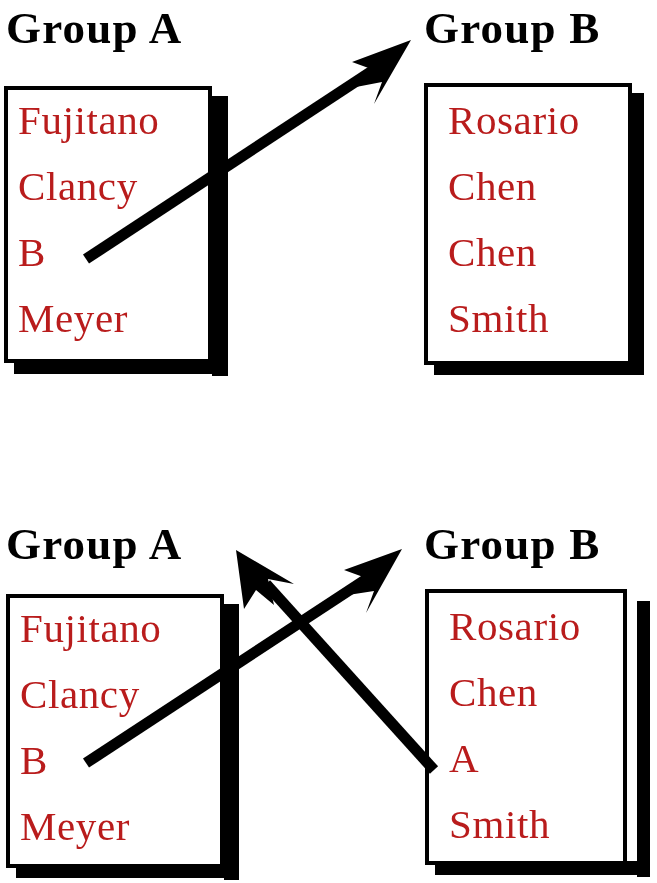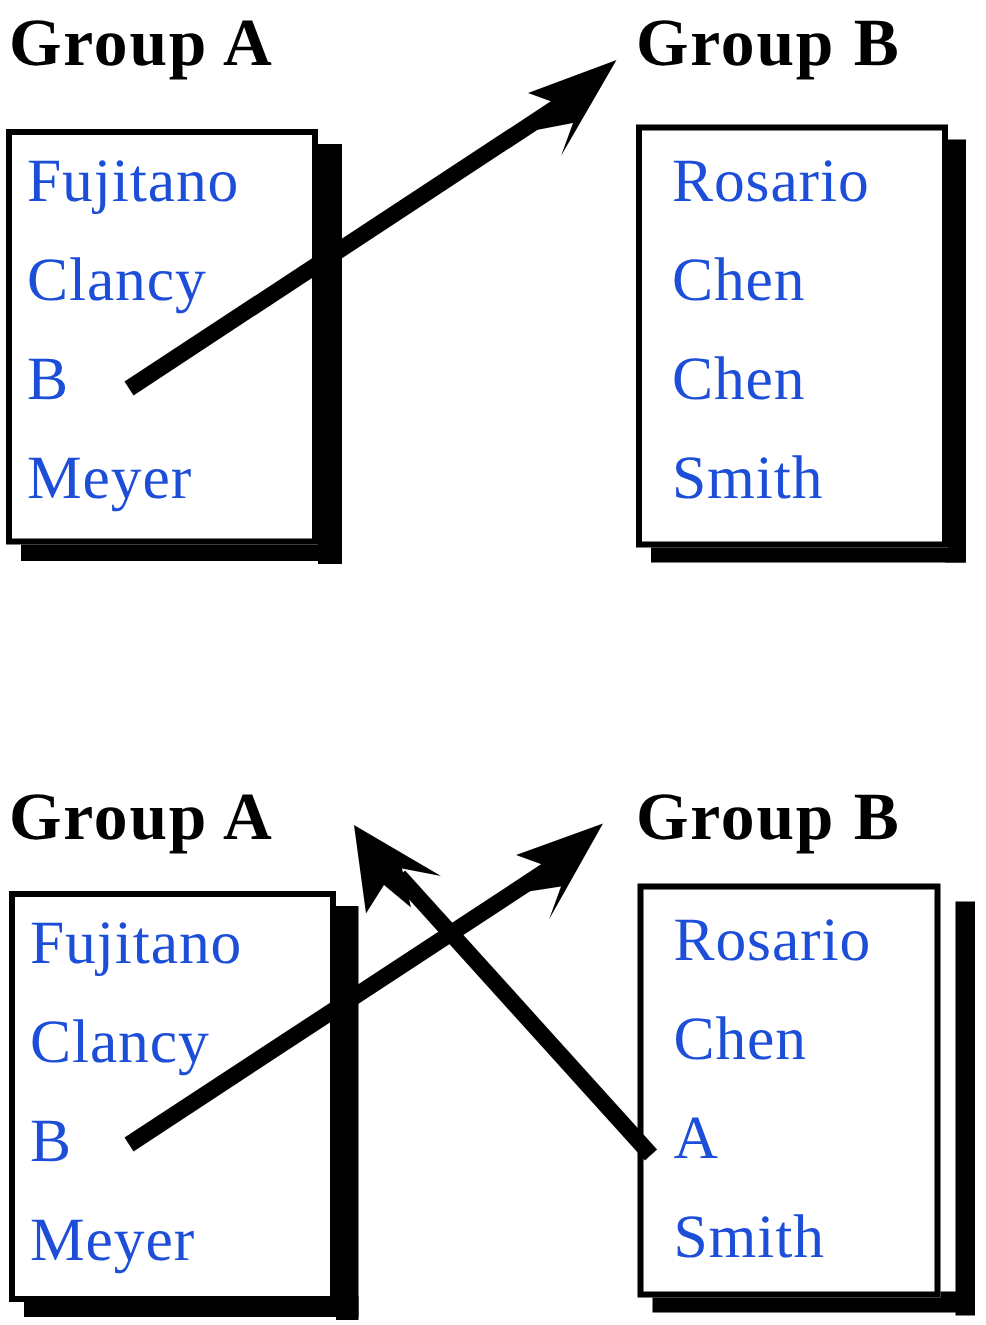--- a/index.html
+++ b/index.html
@@ -71,21 +71,21 @@
     z-index: 3;
   }
   .name-item {
     position: absolute;
     font-family: "Liberation Serif", "DejaVu Serif", serif;
     font-weight: normal;
     font-size: 41px;
     line-height: 41px;
     letter-spacing: 0.6px;
     white-space: nowrap;
-    color: #1d4ed8;
+    color: #b91c1c;
   }
 
   
   .arrow-layer {
     position: absolute;
     left: 0;
     top: 0;
     width: 657px;
     height: 100%;
     z-index: 5;

